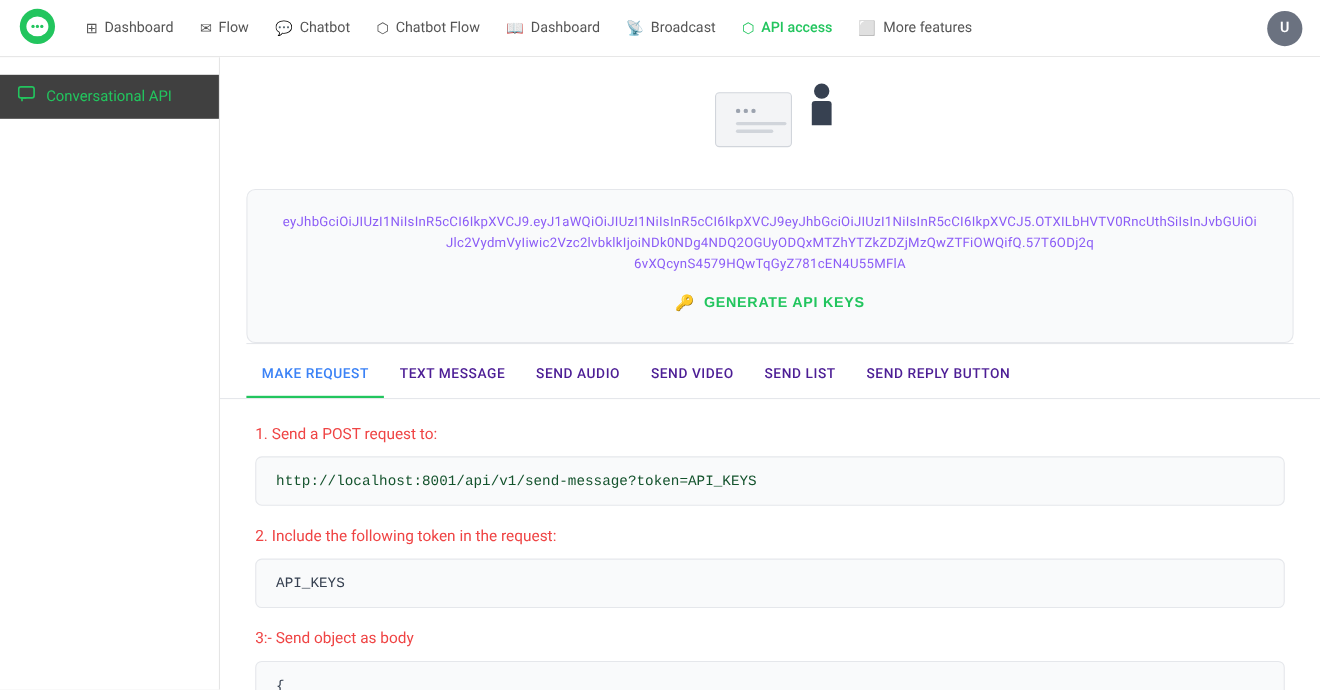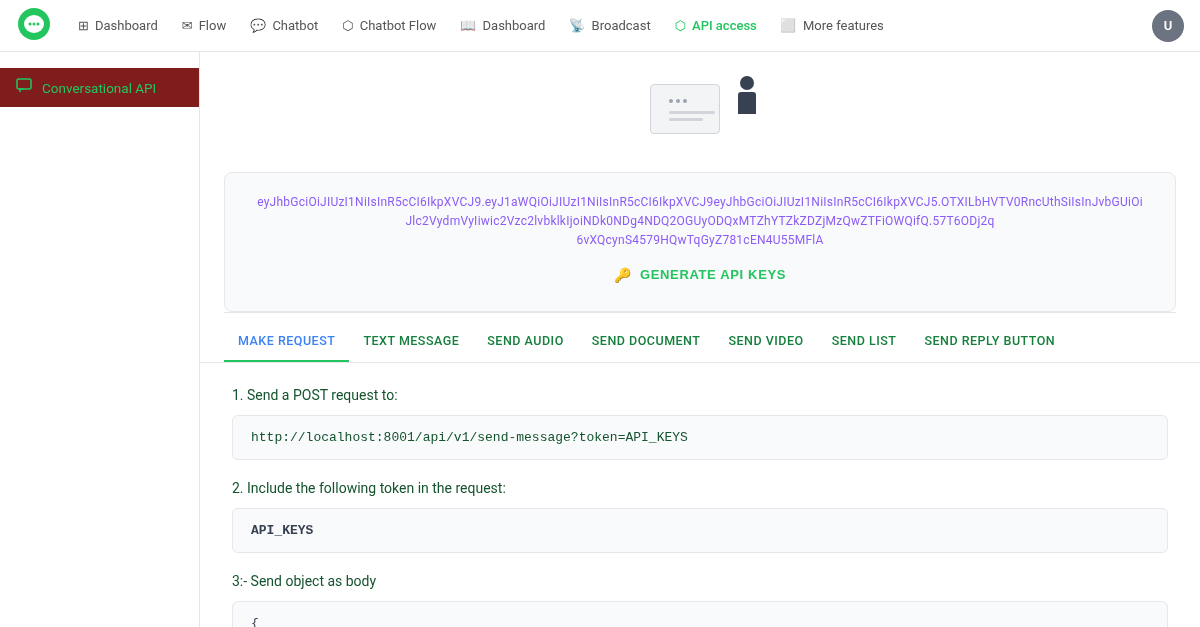--- a/index.html
+++ b/index.html
@@ -60,21 +60,21 @@
     .sidebar-item {
       display: flex;
       align-items: center;
       gap: 10px;
       padding: 10px 16px;
       color: #555;
       cursor: pointer;
       border-radius: 0;
       font-size: 13.5px;
     }
-    .sidebar-item.active { color: #22c55e; background: #7f1d1d; }
+    .sidebar-item.active { color: #22c55e; background: #404040; }
     .sidebar-item-icon { font-size: 14px; }
 
     
     .main {
       flex: 1;
       overflow-y: auto;
       background: #fff;
       padding: 0;
     }
 
@@ -183,49 +183,49 @@
       border-bottom: 1px solid #e5e7eb;
       padding: 0 24px;
       margin-top: 8px;
       gap: 0;
       background: #fff;
     }
     .tab-item {
       padding: 12px 14px;
       font-size: 12.5px;
       font-weight: 500;
-      color: #15803d;
+      color: #4c1d95;
       cursor: pointer;
       border-bottom: 2px solid transparent;
       white-space: nowrap;
       text-transform: uppercase;
       letter-spacing: 0.04em;
     }
     .tab-item.active { color: #3b82f6; border-bottom-color: #22c55e; }
 
     
     .content-area {
       padding: 24px 32px;
     }
     .content-area p {
       margin-bottom: 12px;
       font-size: 14px;
-      color: #14532d;
+      color: #ef4444;
     }
     .code-block {
       background: #f9fafb;
       border: 1px solid #e5e7eb;
       border-radius: 6px;
       padding: 14px 18px;
       margin-bottom: 20px;
       font-family: 'Courier New', Courier, monospace;
       font-size: 13px;
     }
     .code-url { color: #14532d; }
-    .code-token { color: #374151; font-weight: bold; }
+    .code-token { color: #374151; }
     .code-object-wrapper {
       background: #f9fafb;
       border: 1px solid #e5e7eb;
       border-radius: 6px;
       padding: 14px 18px;
       margin-bottom: 20px;
       font-family: 'Courier New', Courier, monospace;
       font-size: 13px;
     }
     .code-brace { color: #374151; }
@@ -329,21 +329,20 @@
         <span>GENERATE API KEYS</span>
       </button>
     </div>
 
     <div class="divider-border"></div>
 
     <div class="tabs-bar">
       <div class="tab-item active">MAKE REQUEST</div>
       <div class="tab-item">TEXT MESSAGE</div>
       <div class="tab-item">SEND AUDIO</div>
-      <div class="tab-item">SEND DOCUMENT</div>
       <div class="tab-item">SEND VIDEO</div>
       <div class="tab-item">SEND LIST</div>
       <div class="tab-item">SEND REPLY BUTTON</div>
     </div>
 
     <div class="content-area">
       <p>1. Send a POST request to:</p>
       <div class="code-block">
         <span class="code-url">http://localhost:8001/api/v1/send-message?token=API_KEYS</span>
       </div>

